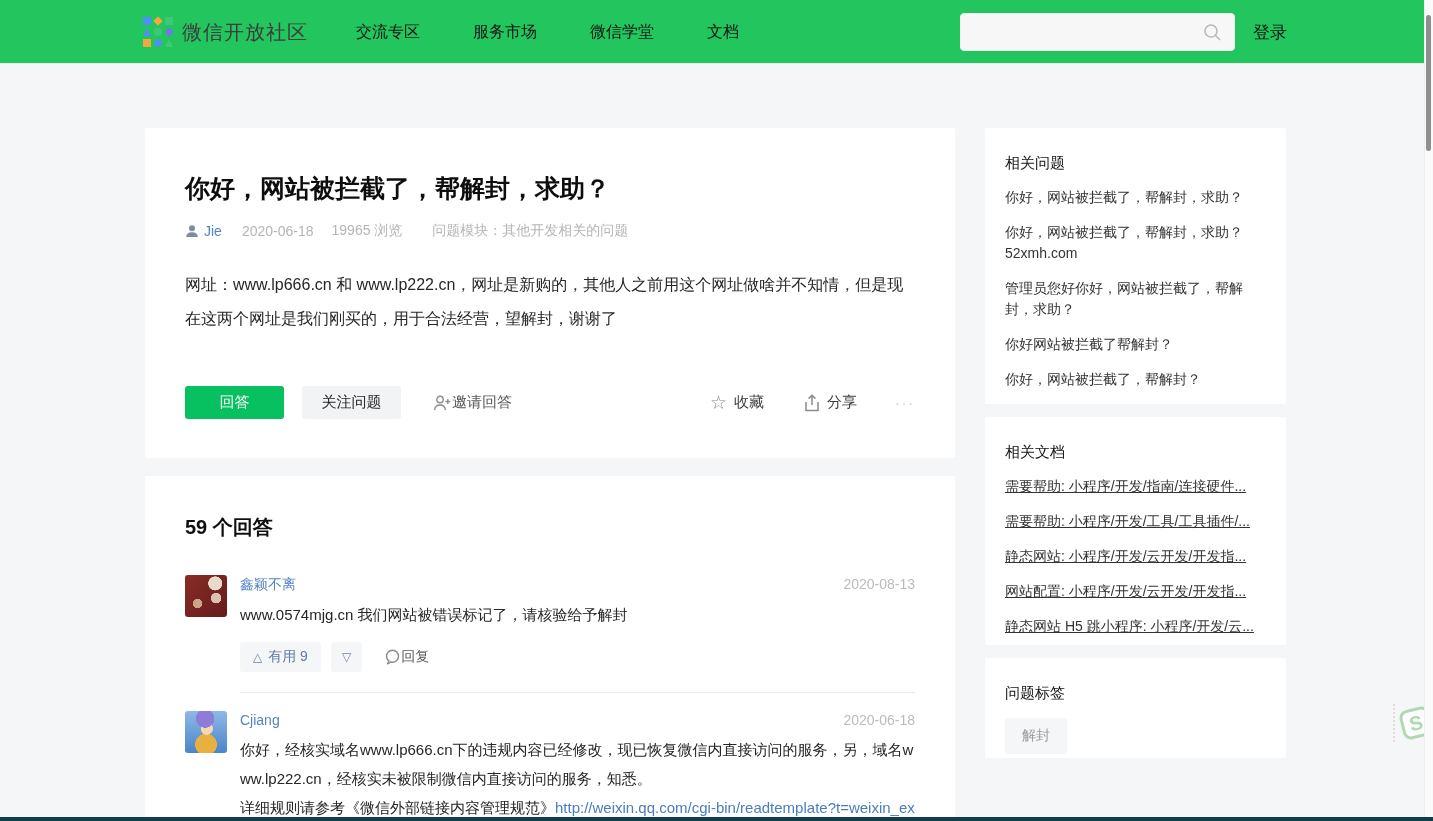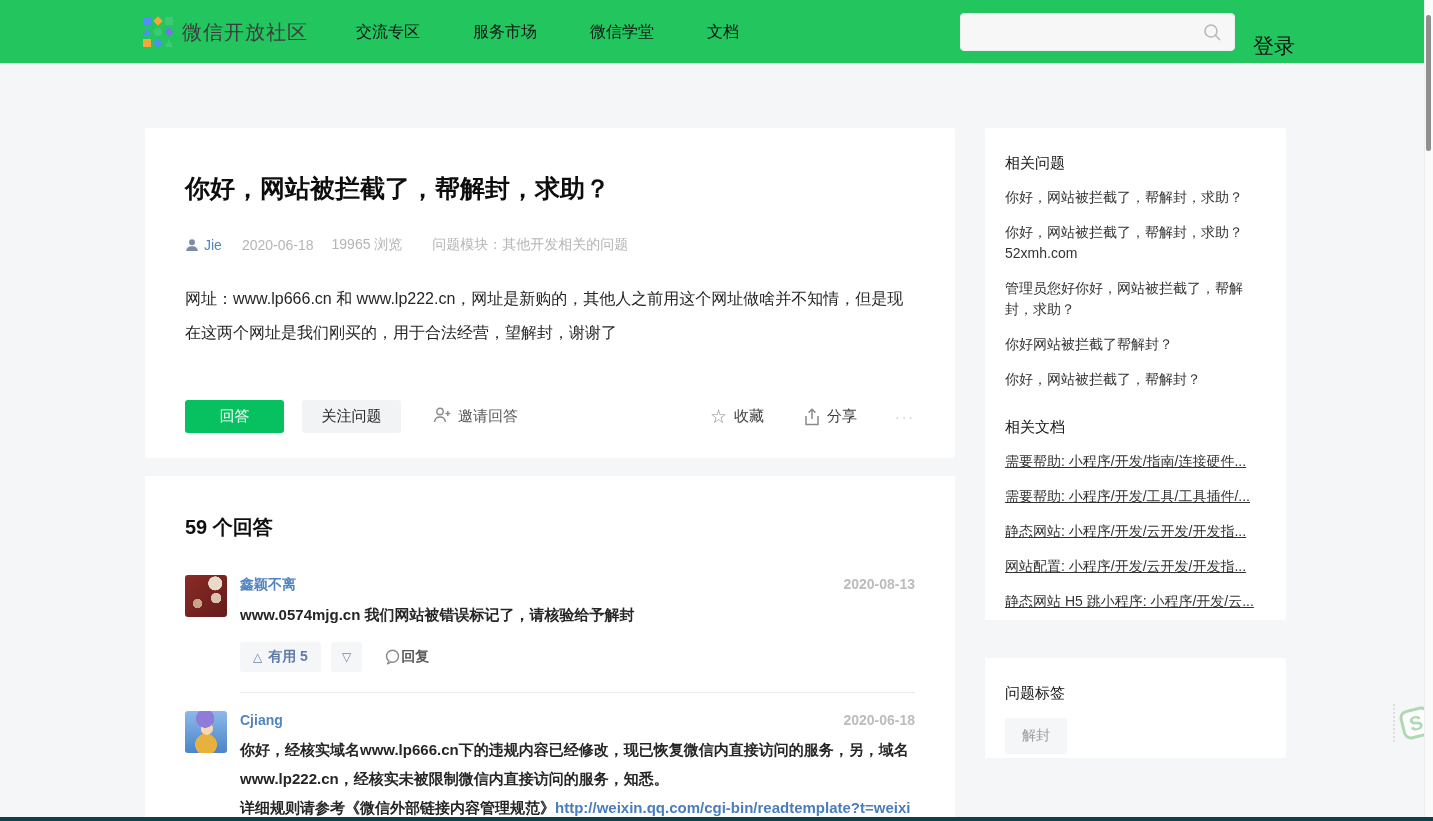--- a/index.html
+++ b/index.html
@@ -24,46 +24,46 @@
   .logo-text { font-size:20px; color:#3c3c3c; letter-spacing:1px; }
 
   .nav { position:absolute; left:356px; top:0; height:64px; display:flex; align-items:center; gap:53px; }
   .nav-item { font-size:16px; color:#141414; cursor:pointer; white-space:nowrap; }
 
   .search-box { position:absolute; left:960px; top:13px; width:275px; height:38px; background:#f7f7f8; border:1px solid #f0f0f0; border-radius:4px; }
   .search-box input { width:225px; height:36px; border:none; outline:none; background:transparent; padding-left:14px; font-size:14px; color:#333; font-family:inherit; }
   .search-box input::placeholder { color:#bfbfbf; }
   .search-glyph { position:absolute; right:12px; top:9px; width:19px; height:19px; cursor:pointer; }
 
-  .login-link { position:absolute; left:1253px; top:32px; font-size:21px; color:#0f0f0f; cursor:pointer; }
+  .login-link { position:absolute; left:1253px; top:21px; font-size:17px; color:#0f0f0f; cursor:pointer; }
 
   
   .card { position:absolute; background:#fff; border-radius:2px; }
   #q-card { left:145px; top:128px; width:810px; height:330px; padding:0 40px; }
   #a-card { left:145px; top:476px; width:810px; height:430px; padding:0 40px; overflow:hidden; }
 
   .q-title { margin-top:44px; font-size:25px; font-weight:700; color:#0d0d0d; }
-  .q-meta { margin-top:31px; display:flex; align-items:center; font-size:14px; color:#b5b5b5; }
+  .q-meta { margin-top:17px; display:flex; align-items:center; font-size:14px; color:#b5b5b5; }
   .q-author { color:#5384c2; margin-left:5px; cursor:pointer; }
   .q-date { margin-left:20px; } .q-views { margin-left:18px; } .q-module { margin-left:30px; }
   .q-body { margin-top:28px; font-size:16px; line-height:34px; color:#262626; }
 
   .q-actions { margin-top:50px; display:flex; align-items:center; }
   .btn-answer { width:99px; height:33px; background:#07c160; color:#fff; border:none; border-radius:3px; font-size:15px; cursor:pointer; font-family:inherit; }
   .btn-follow { width:99px; height:33px; background:#f2f3f5; color:#262626; border:none; border-radius:3px; font-size:15px; margin-left:18px; cursor:pointer; font-family:inherit; }
-  .invite { margin-left:32px; display:flex; align-items:flex-start; gap:7px; color:#595959; font-size:15px; cursor:pointer; }
+  .invite { margin-left:32px; display:flex; align-items:center; gap:1px; color:#595959; font-size:15px; cursor:pointer; }
   .flex-spacer { flex:1; }
   .act { display:flex; align-items:center; gap:7px; font-size:15px; color:#3d3d3d; cursor:pointer; }
   .act .star { font-size:19px; color:#8a8a8a; line-height:1; }
   .share { margin-left:40px; }
   .more-dots { margin-left:38px; color:#c9c9c9; font-size:14px; letter-spacing:2px; cursor:pointer; }
 
   
   .a-count { margin-top:38px; font-size:20px; font-weight:700; color:#0f0f0f; }
-  .answer { position:relative; display:flex; margin-top:34px;font-weight:bold; }
+  .answer { position:relative; display:flex; margin-top:34px; }
   .answer.second { margin-top:18px; }
   .sep { margin:20px 0 0 55px; border-top:1px solid #ececec; }
   .avatar { width:42px; height:42px; border-radius:3px; flex:none; cursor:pointer; }
   .avatar-1 {
     background:
       radial-gradient(circle at 72% 20%, #e9dac9 0 15%, transparent 16%),
       radial-gradient(circle at 74% 55%, #d8c4ae 0 13%, transparent 14%),
       radial-gradient(circle at 30% 68%, #c9a489 0 11%, transparent 12%),
       linear-gradient(135deg, #8a2b26, #641c1c);
   }
@@ -80,21 +80,21 @@
   .a-text { margin-top:6px; font-size:15px; line-height:29px; color:#262626; word-break:break-all; }
   .a-link { color:#4a7dbe; cursor:pointer; text-decoration:none; }
   .a-actions { margin-top:13px; display:flex; align-items:center; }
   .vote { background:#f5f6f8; border-radius:3px; color:#5f7ba6; font-size:14px; height:30px; display:flex; align-items:center; gap:6px; padding:0 13px; cursor:pointer; }
   .vote .tri-glyph { font-size:12px; color:#6b84ab; }
   .vote.down { margin-left:10px; padding:0 11px; }
   .reply { margin-left:22px; display:flex; align-items:center; gap:0; color:#595959; font-size:14px; cursor:pointer; }
 
   
   #s-questions { left:985px; top:128px; width:301px; height:276px; padding:0 20px; }
-  #s-docs      { left:985px; top:392px; width:301px; height:228px; padding:0 20px; }
+  #s-docs      { left:985px; top:417px; width:301px; height:228px; padding:0 20px; }
   #s-tags      { left:985px; top:658px; width:301px; height:100px; padding:0 20px; }
   .s-title { margin-top:26px; font-size:15px; color:#141414; }
   .s-item { margin-top:14px; font-size:14px; line-height:21px; color:#333; cursor:pointer; }
   .s-item.nowrap { white-space:nowrap; overflow:hidden;text-decoration:underline; }
   .tag-chip { display:inline-block; margin-top:15px; padding:9px 17px; background:#f5f6f7; border-radius:3px; font-size:14px; color:#9a9a9a; cursor:pointer; }
 
   
   .sb-track { position:absolute; right:0; top:0; width:9px; height:821px; background:#fafafa; border-left:1px solid #ededed; z-index:30; }
   .sb-thumb { position:absolute; right:2px; top:15px; width:5px; height:136px; background:#8f8f8f; border-radius:3px; cursor:pointer; }
   .float-widget { position:absolute; right:2px; top:704px; display:flex; align-items:center; gap:6px; z-index:28; }
@@ -197,21 +197,21 @@
   <h2 class="a-count">59 个回答</h2>
 
   <div class="answer">
     <div class="avatar avatar-1"></div>
     <div class="a-body">
       <span class="a-name">鑫颖不离</span>
       <div class="a-text">www.0574mjg.cn 我们网站被错误标记了，请核验给予解封</div>
       <div class="a-actions">
         <span class="vote">
           <span class="tri-glyph">△</span>
-          <span>有用 5</span>
+          <span>有用 9</span>
         </span>
         <span class="vote down">
           <span class="tri-glyph">▽</span>
         </span>
         <span class="reply">
           <span>
             <svg width="17" height="16" viewBox="0 0 17 16">
                 <circle cx="8.5" cy="7.2" r="6" fill="none" stroke="#8a8a8a" stroke-width="1.4"></circle>
                 <path d="M4.6 12.2 L3.4 15 L7 13.1" fill="#fff" stroke="#8a8a8a" stroke-width="1.2" stroke-linejoin="round"></path>
               </svg>

